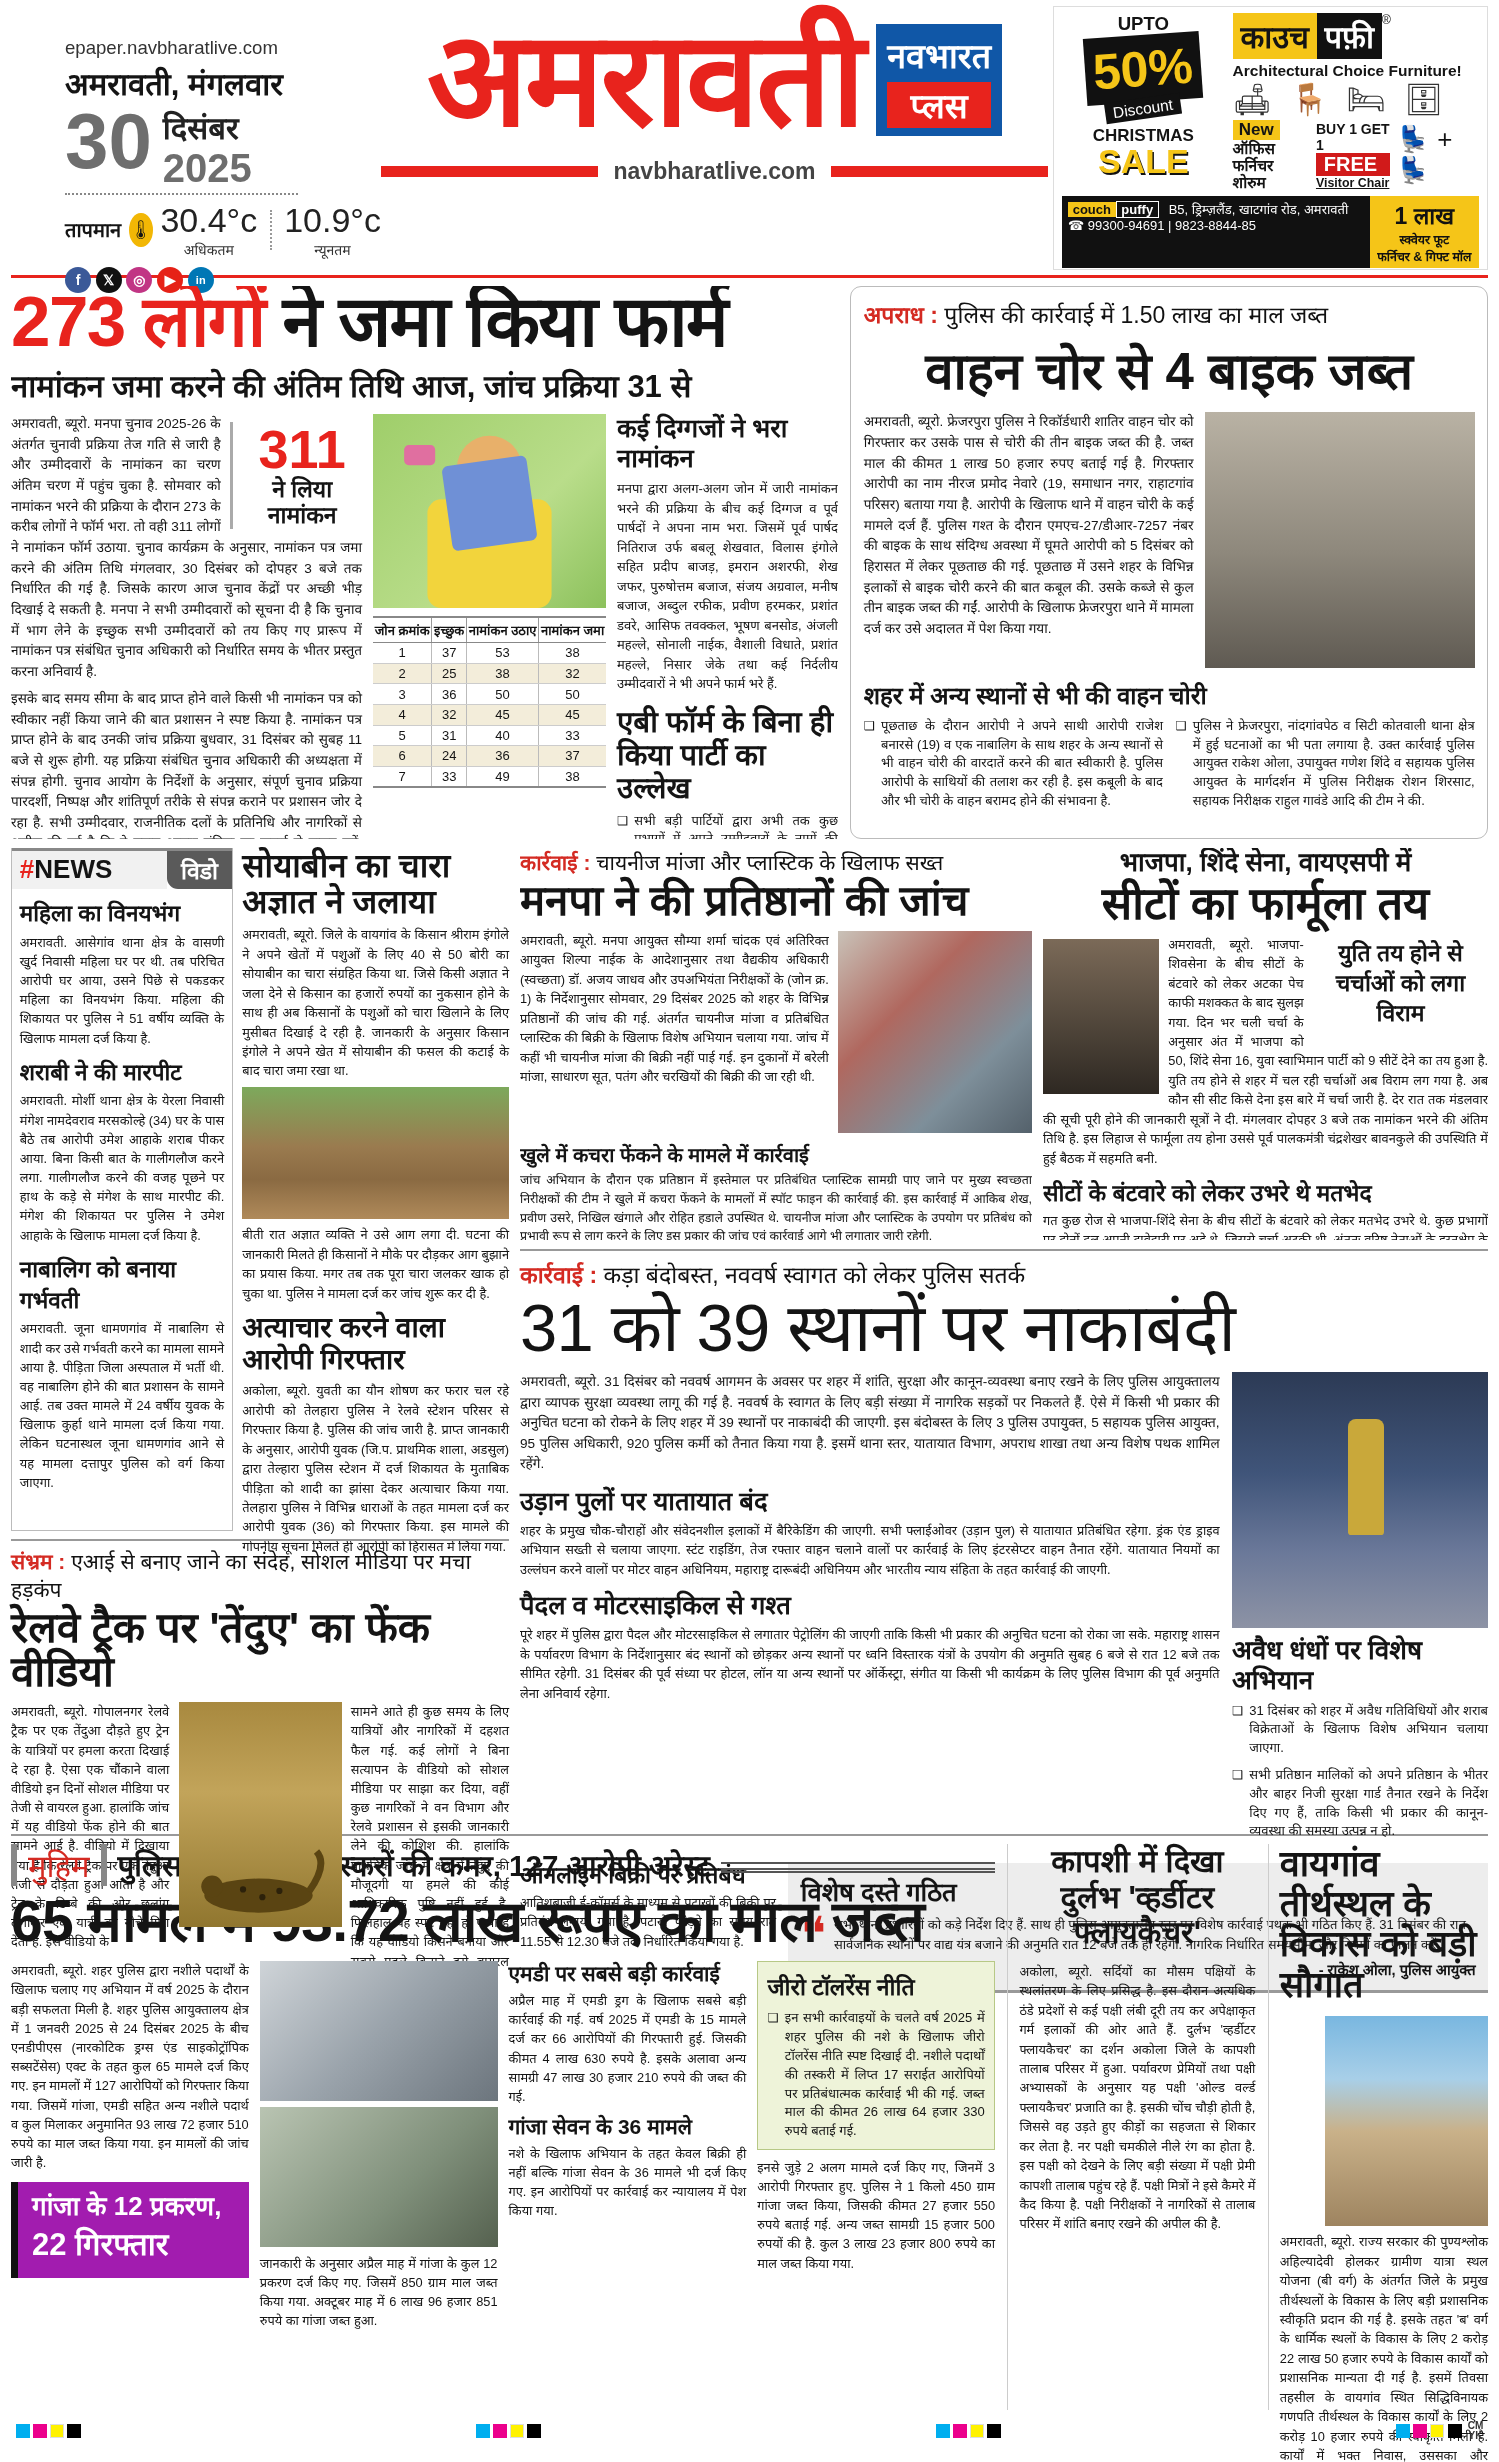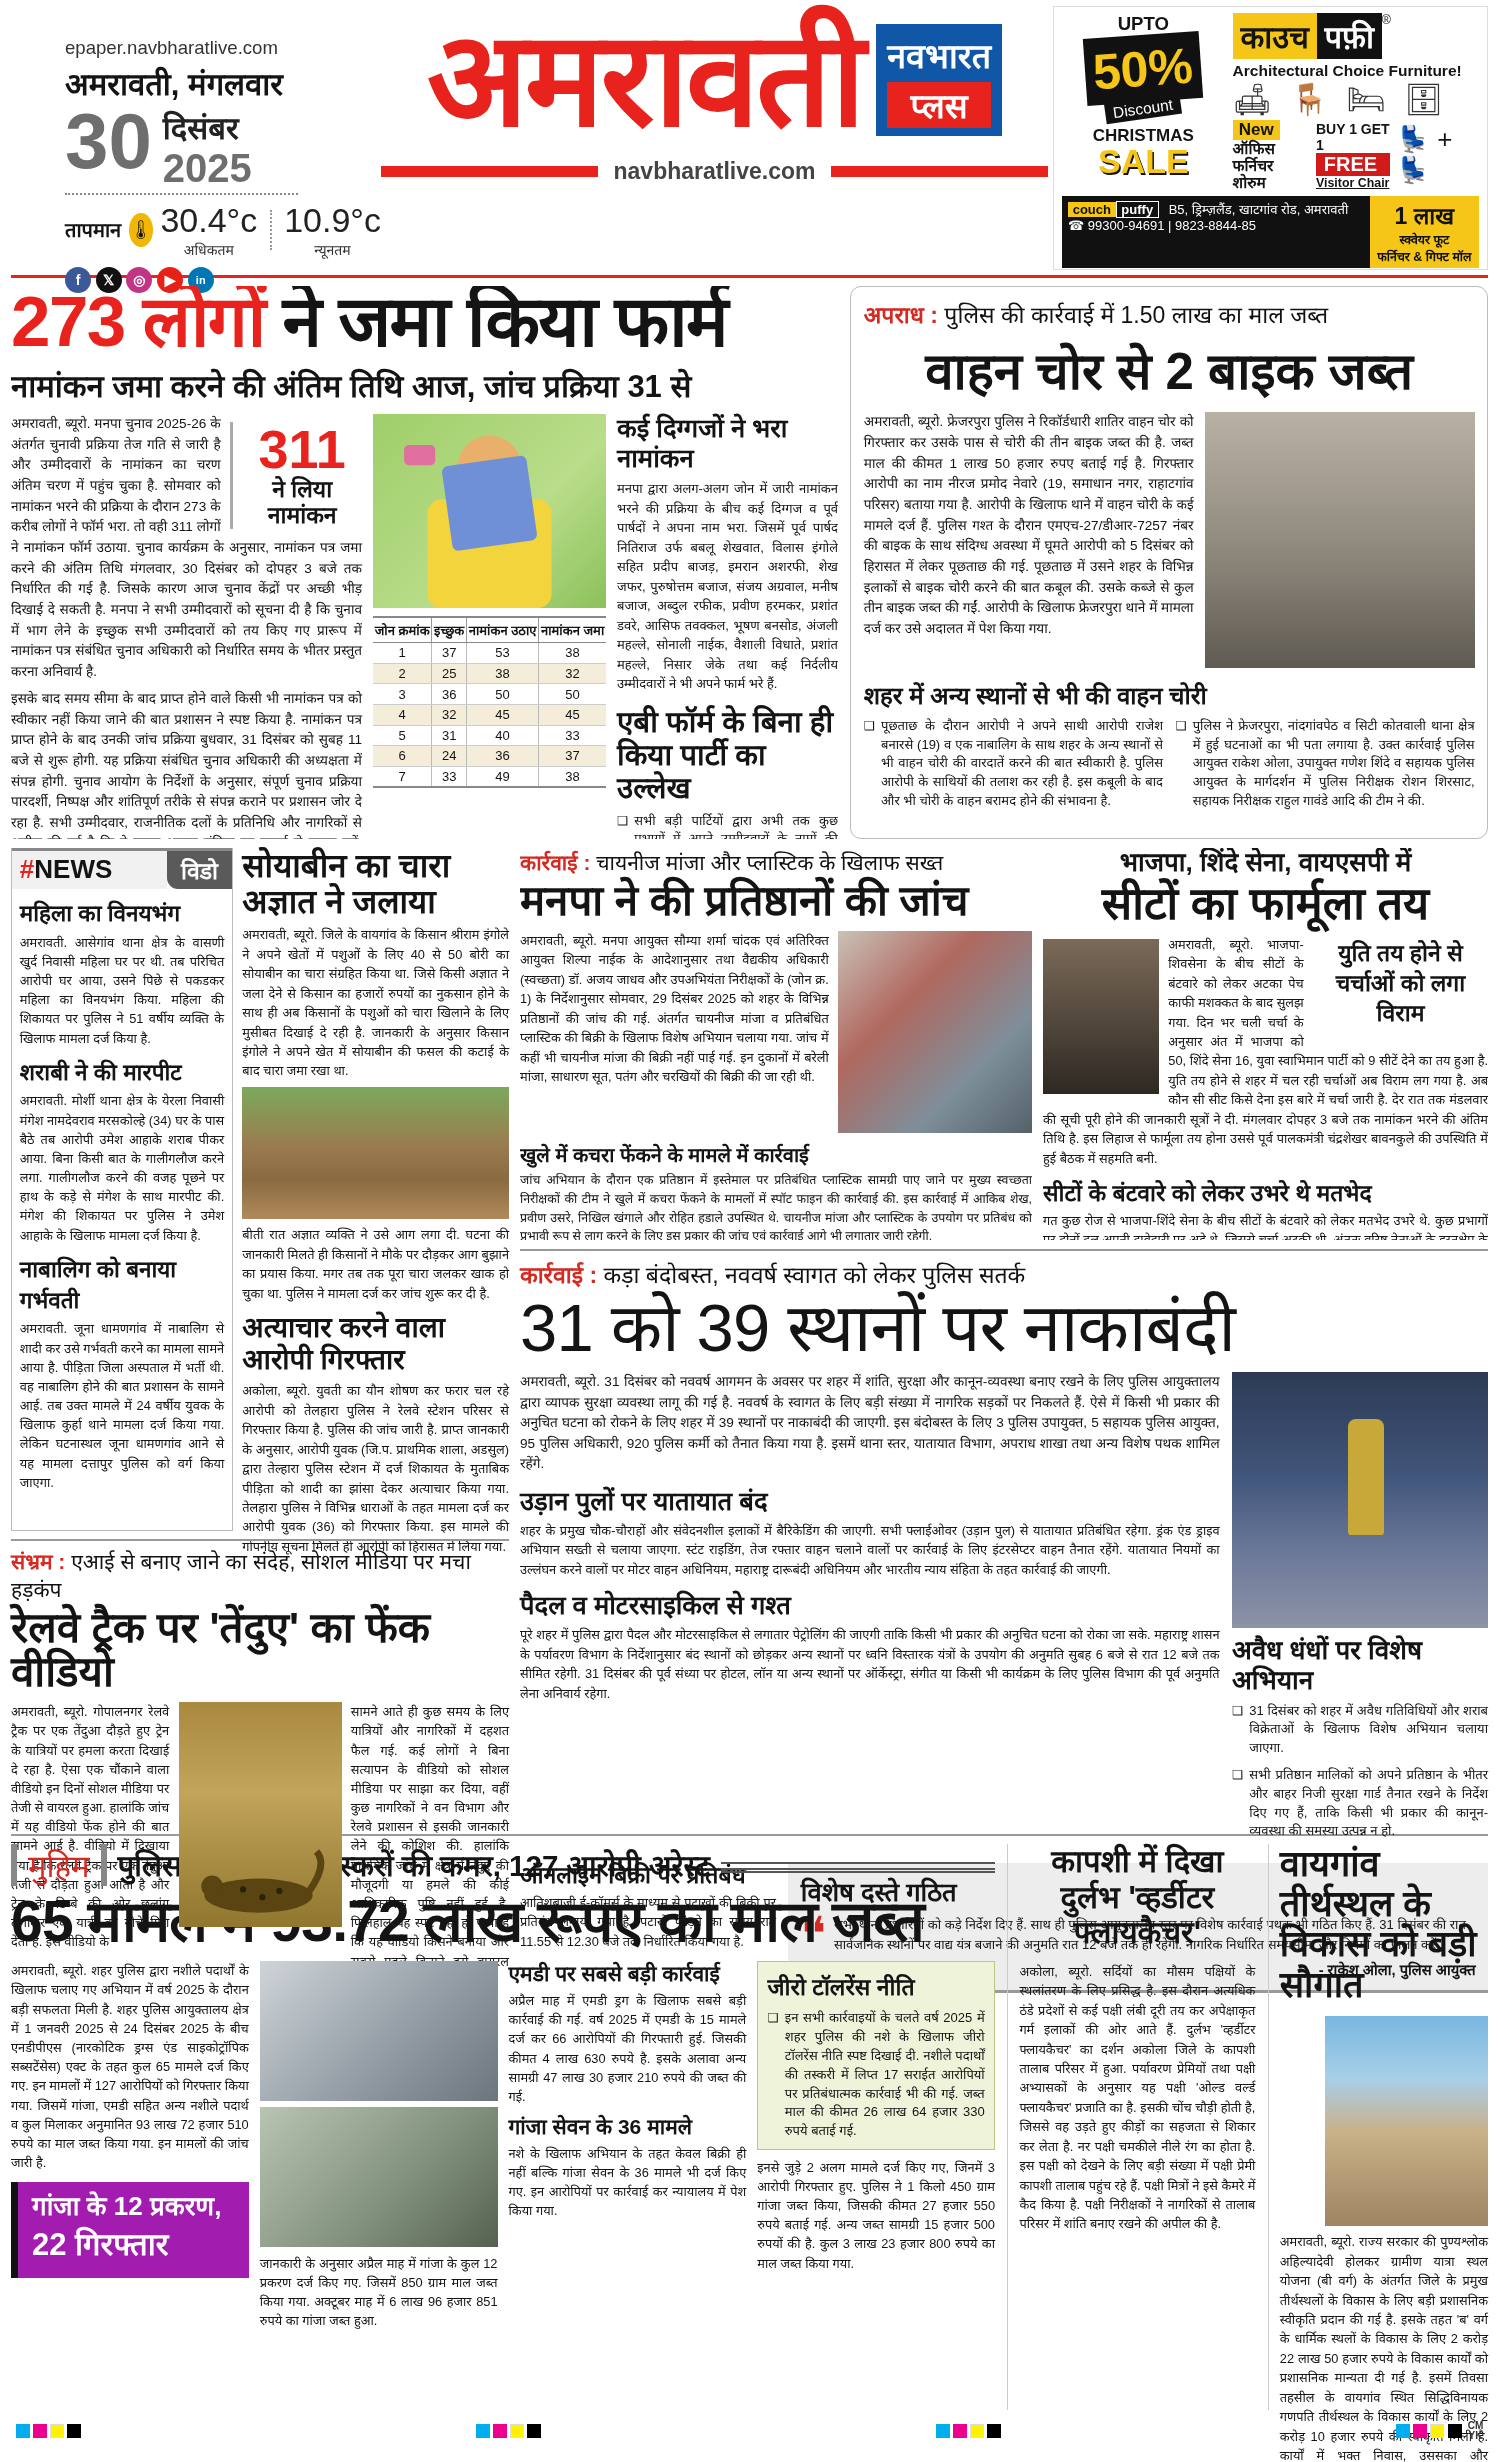--- a/index.html
+++ b/index.html
@@ -388,21 +388,21 @@
               <span class="bu">❑</span>
               <span>सभी बड़ी पार्टियों द्वारा अभी तक कुछ प्रभागों में अपने उम्मीदवारों के नामों की घोषणा नहीं की गई है.</span>
             </div>
 
         </div>
       </div>
     </article>
 
     <article class="crime">
       <div class="kicker"><span class="klabel">अपराध :</span><span class="krest"> पुलिस की कार्रवाई में 1.50 लाख का माल जब्त</span></div>
-      <h2 class="crime-h1">वाहन चोर से 2 बाइक जब्त</h2>
+      <h2 class="crime-h1">वाहन चोर से 4 बाइक जब्त</h2>
       <div class="crime-cols">
         <div class="crime-txt body-txt">अमरावती, ब्यूरो. फ्रेजरपुरा पुलिस ने रिकॉर्डधारी शातिर वाहन चोर को गिरफ्तार कर उसके पास से चोरी की तीन बाइक जब्त की है. जब्त माल की कीमत 1 लाख 50 हजार रुपए बताई गई है. गिरफ्तार आरोपी का नाम नीरज प्रमोद नेवारे (19, समाधान नगर, राहाटगांव परिसर) बताया गया है. आरोपी के खिलाफ थाने में वाहन चोरी के कई मामले दर्ज हैं. पुलिस गश्त के दौरान एमएच-27/डीआर-7257 नंबर की बाइक के साथ संदिग्ध अवस्था में घूमते आरोपी को 5 दिसंबर को हिरासत में लेकर पूछताछ की गई. पूछताछ में उसने शहर के विभिन्न इलाकों से बाइक चोरी करने की बात कबूल की. उसके कब्जे से कुल तीन बाइक जब्त की गईं. आरोपी के खिलाफ फ्रेजरपुरा थाने में मामला दर्ज कर उसे अदालत में पेश किया गया.</div>
         <div class="crime-photo"></div>
       </div>
       <div class="crime-sub">शहर में अन्य स्थानों से भी की वाहन चोरी</div>
       <div class="crime-bullets">
         <div class="ab-li">
             <span class="bu">❑</span>
             <span>पूछताछ के दौरान आरोपी ने अपने साथी आरोपी राजेश बनारसे (19) व एक नाबालिग के साथ शहर के अन्य स्थानों से भी वाहन चोरी की वारदातें करने की बात स्वीकारी है. पुलिस आरोपी के साथियों की तलाश कर रही है. इस कबूली के बाद और भी चोरी के वाहन बरामद होने की संभावना है.</span>
           </div>

